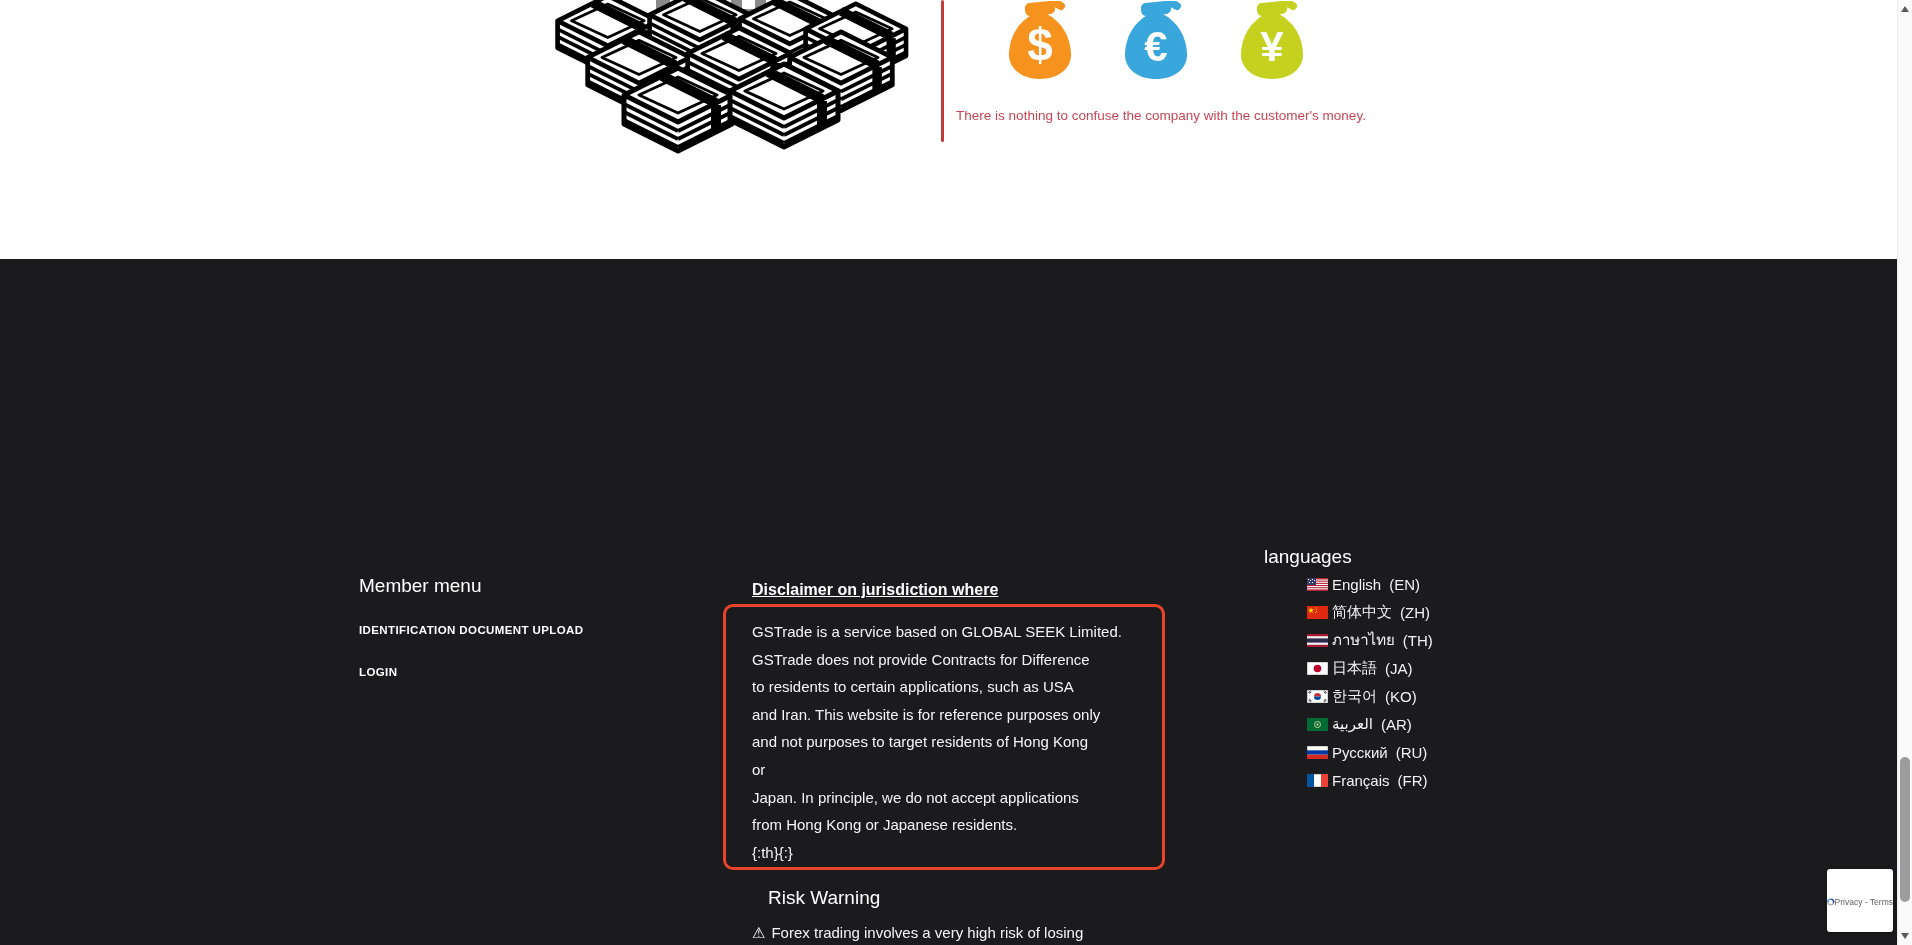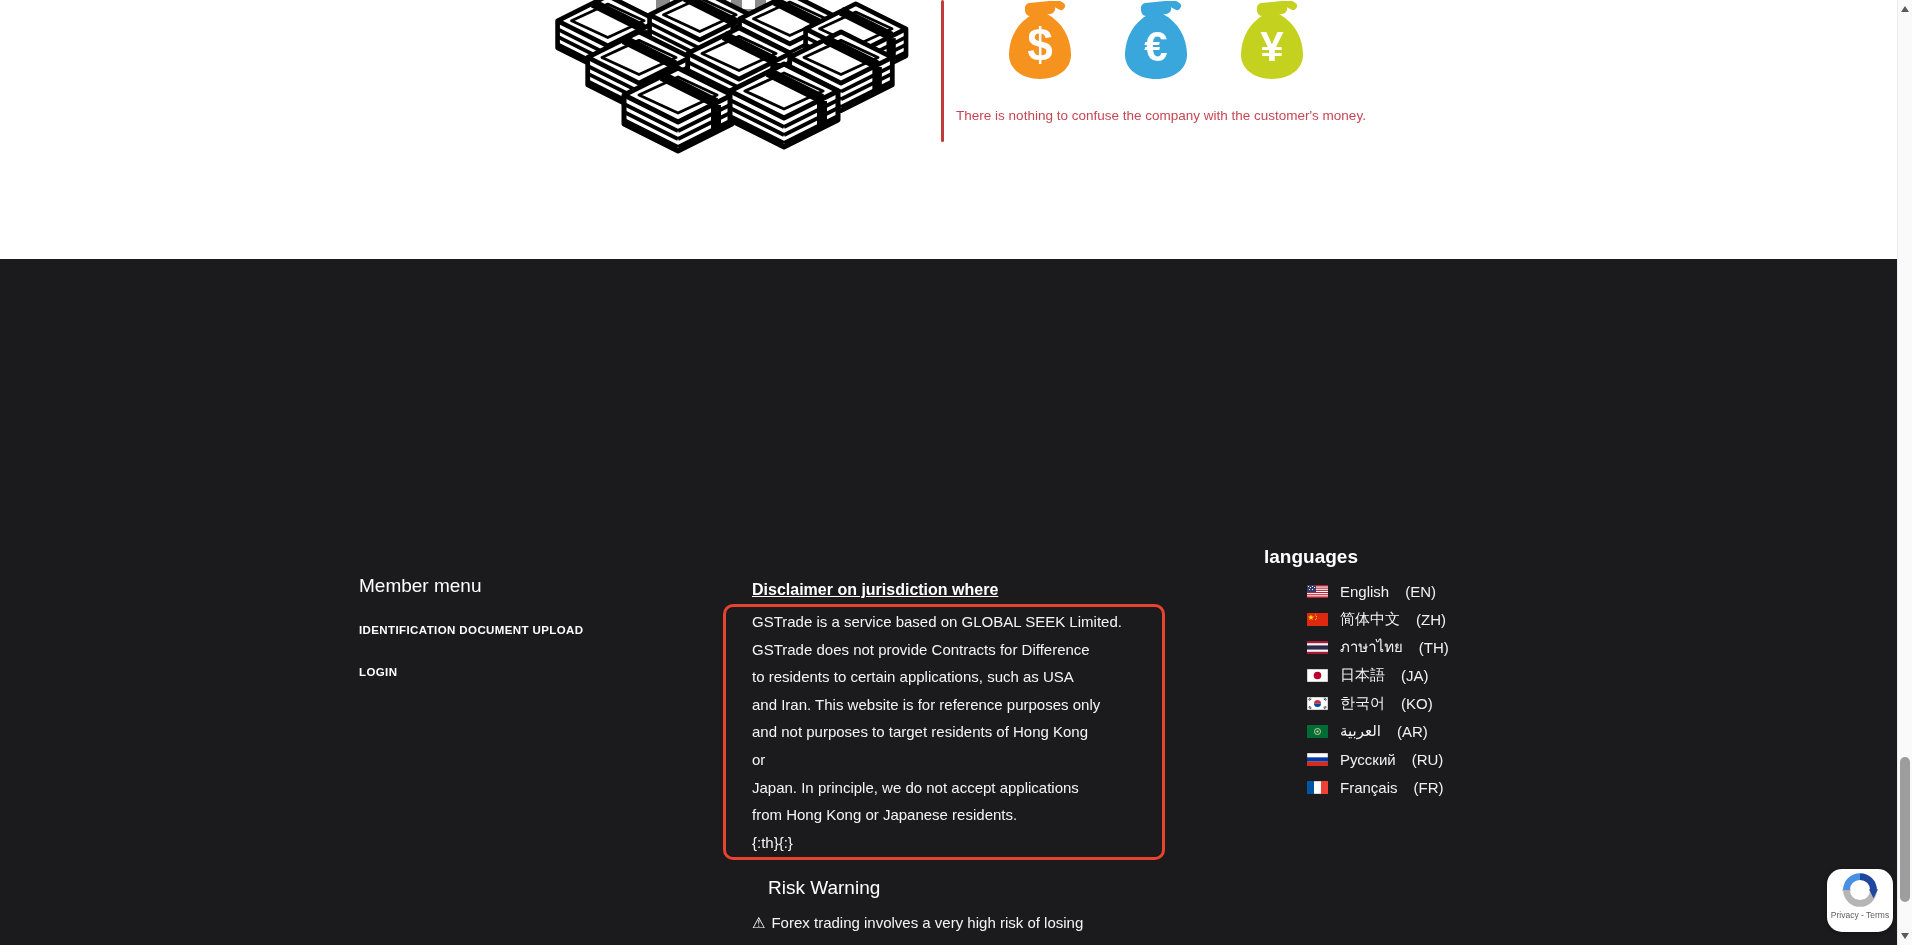--- a/index.html
+++ b/index.html
@@ -24,40 +24,40 @@
   .col-left { position:absolute; left:359px; top:316px; }
   .mm-title { font-size:19px; font-weight:normal; color:#fff; margin:0 0 27px; }
   .mm-link {
     display:block; font-size:11.5px; font-weight:bold; color:#fff;
     letter-spacing:.4px; margin-bottom:30px; text-decoration:none; text-transform:uppercase;
   }
   .col-mid { position:absolute; left:723px; top:317px; width:442px; color:#f5f5f5; font-size:15px; }
   .disc-head { padding-left:29px; font-weight:bold; font-size:16px; line-height:28px; color:#fff;text-decoration:underline; }
   .disc-box {
     border:3px solid #e8432d; border-radius:10px;
-    padding:1px 8px 1px 26px; line-height:27.6px; margin-top:0;
+    padding:11px 8px 1px 26px; line-height:27.6px; margin-top:0;
   }
   .box-center { text-align:left; padding-right:18px; }
   .mid-body { padding-left:29px; }
   .rw-title { font-size:19px; font-weight:normal; color:#fff; margin:17px 16px 10px; }
   .t-line { line-height:28px; }
   .warning-glyph { color:#fff; margin-right:6px; font-size:15px; }
   .col-right { position:absolute; left:1264px; top:287px; }
-  .lang-title { font-size:19px; font-weight:bold; color:#fff; margin:0 0 9px; }
+  .lang-title { font-size:19px; font-weight:normal; color:#fff; margin:0 0 2px; }
   .lang-row {
-    display:flex; align-items:center; height:28px; gap:12px;
+    display:flex; align-items:center; height:28px; gap:4px;
     font-size:15px; color:#f2f2f2; text-decoration:none; cursor:pointer;padding-left:43px;
   }
   .lang-code { margin-left:4px; }
   .flag { width:21px; height:13px; flex-shrink:0; display:block; }
   
   .recaptcha {
     position:absolute; left:1827px; top:869px; width:66px; height:63px;
-    background:#fff; border-radius:15px; box-shadow:0 1px 4px rgba(0,0,0,.35);
-    display:flex; flex-direction:column; align-items:center; cursor:pointer;
+    background:#fff; border-radius:3px; box-shadow:0 1px 4px rgba(0,0,0,.35);
+    display:flex; flex-direction:row; align-items:center; cursor:pointer;
   }
   .recaptcha svg { width:36px; height:36px; margin-top:3px; }
   .recaptcha-label { font-size:8.5px; color:#5f5f5f; margin-top:2px; white-space:nowrap; }
   
   .scrollbar {
     position:absolute; right:0; top:0; width:15px; height:945px;
     background:#fafafa; border-left:1px solid #ececec;
   }
   .sb-up, .sb-down { position:absolute; left:3px; width:0; height:0;
     border-left:4.5px solid transparent; border-right:4.5px solid transparent; }

